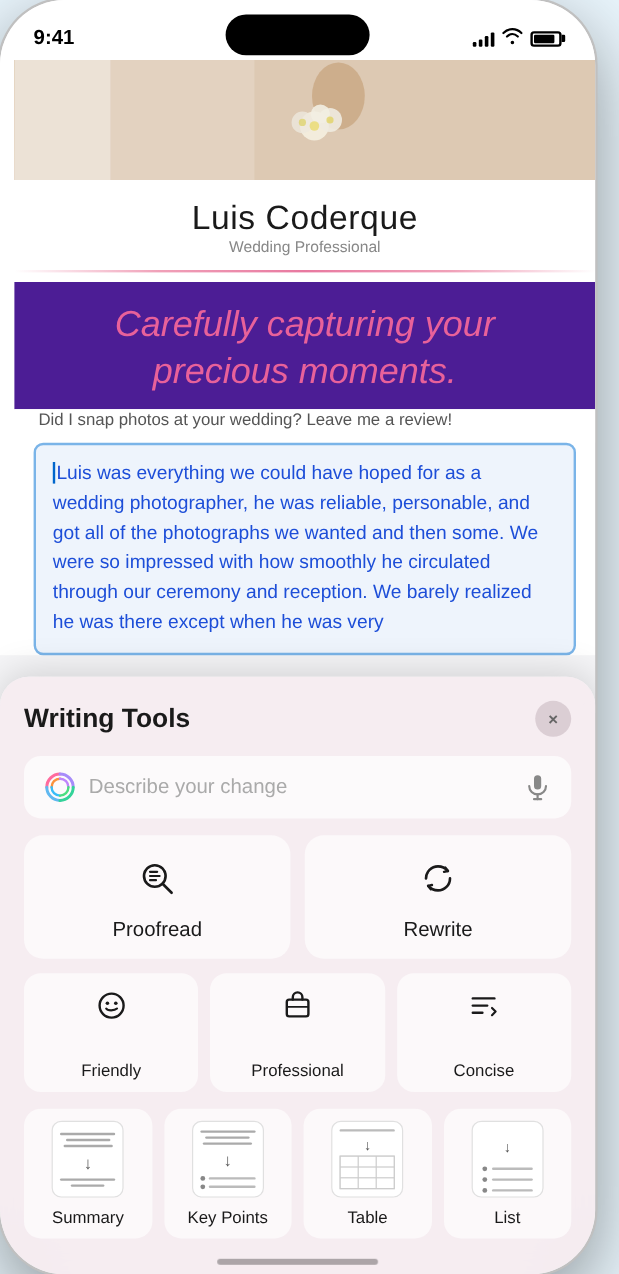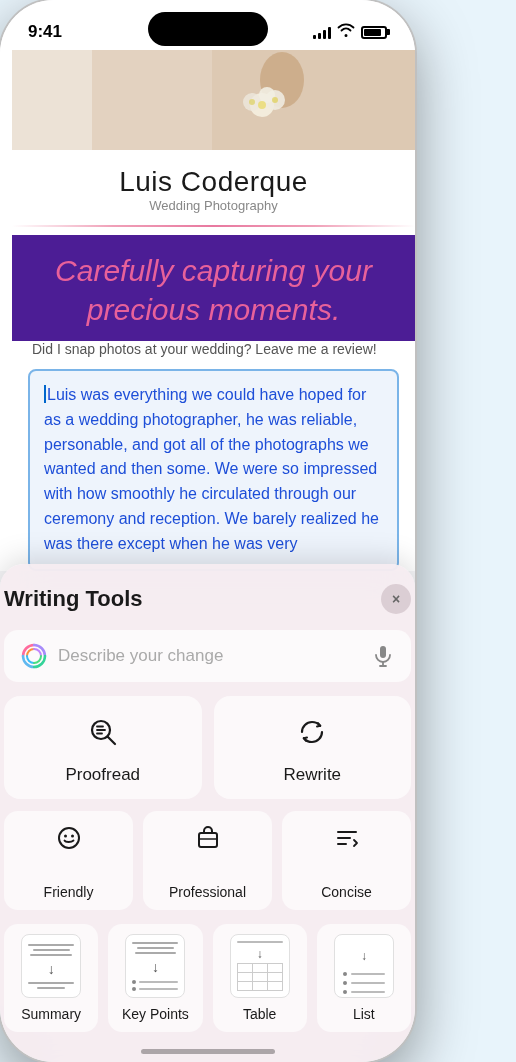--- a/index.html
+++ b/index.html
@@ -8,21 +8,21 @@
     body {
       width: 516px;
       height: 1062px;
       background: #e8f4fb;
       font-family: -apple-system, BlinkMacSystemFont, 'SF Pro Display', 'Helvetica Neue', Arial, sans-serif;
       overflow: hidden;
       position: relative;
     }
 
     .phone-frame {
-      width: 415px;
+      width: 496px;
       height: 1062px;
       background: #f5f5f7;
       border-radius: 54px;
       overflow: hidden;
       position: relative;
       box-shadow: 0 0 0 2px #c0c0c0, 0 20px 60px rgba(0,0,0,0.4);
     }
 
     
     .status-bar {
@@ -192,21 +192,21 @@
     
     .writing-tools-overlay {
       position: absolute;
       bottom: 0;
       left: 0;
       right: 0;
       background: rgba(245, 235, 240, 0.92);
       backdrop-filter: blur(20px);
       -webkit-backdrop-filter: blur(20px);
       border-radius: 24px 24px 0 0;
-      padding: 20px 4px 30px;
+      padding: 20px 20px 30px;
       box-shadow: 0 -4px 30px rgba(0,0,0,0.15);
     }
 
     .writing-tools-header {
       display: flex;
       justify-content: space-between;
       align-items: center;
       margin-bottom: 16px;
     }
 
@@ -505,21 +505,21 @@
         <circle cx="255" cy="45" r="8" fill="#f2eee2" opacity="0.9"></circle>
 
         <circle cx="250" cy="55" r="4" fill="#e8d860" opacity="0.7"></circle>
         <circle cx="263" cy="50" r="3" fill="#e0d055" opacity="0.7"></circle>
         <circle cx="240" cy="52" r="3" fill="#ddd060" opacity="0.7"></circle>
       </svg>
     </div>
 
     <div class="site-title">
       <div class="site-name">Luis Coderque</div>
-      <div class="site-subtitle">Wedding Photography</div>
+      <div class="site-subtitle">Wedding Professional</div>
     </div>
 
     <div class="site-divider"></div>
 
     <div class="site-headline">Carefully capturing your precious moments.</div>
 
     <div class="review-prompt">Did I snap photos at your wedding? Leave me a review!</div>
 
     <div class="review-text-area">
       <span class="cursor"></span><span>Luis was everything we could have hoped for as a wedding photographer, he was reliable, personable, and got all of the photographs we wanted and then some. We were so impressed with how smoothly he circulated through our ceremony and reception. We barely realized he was there except when he was very</span>

